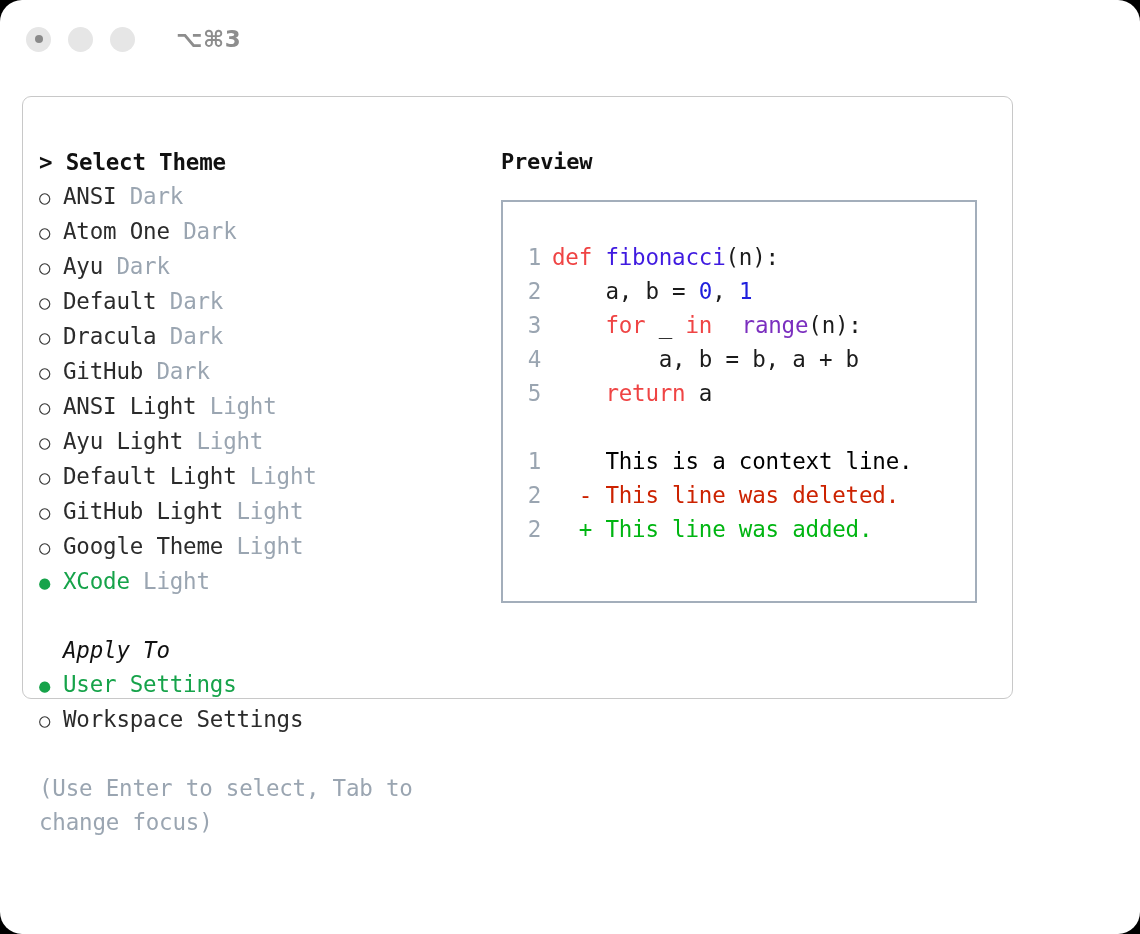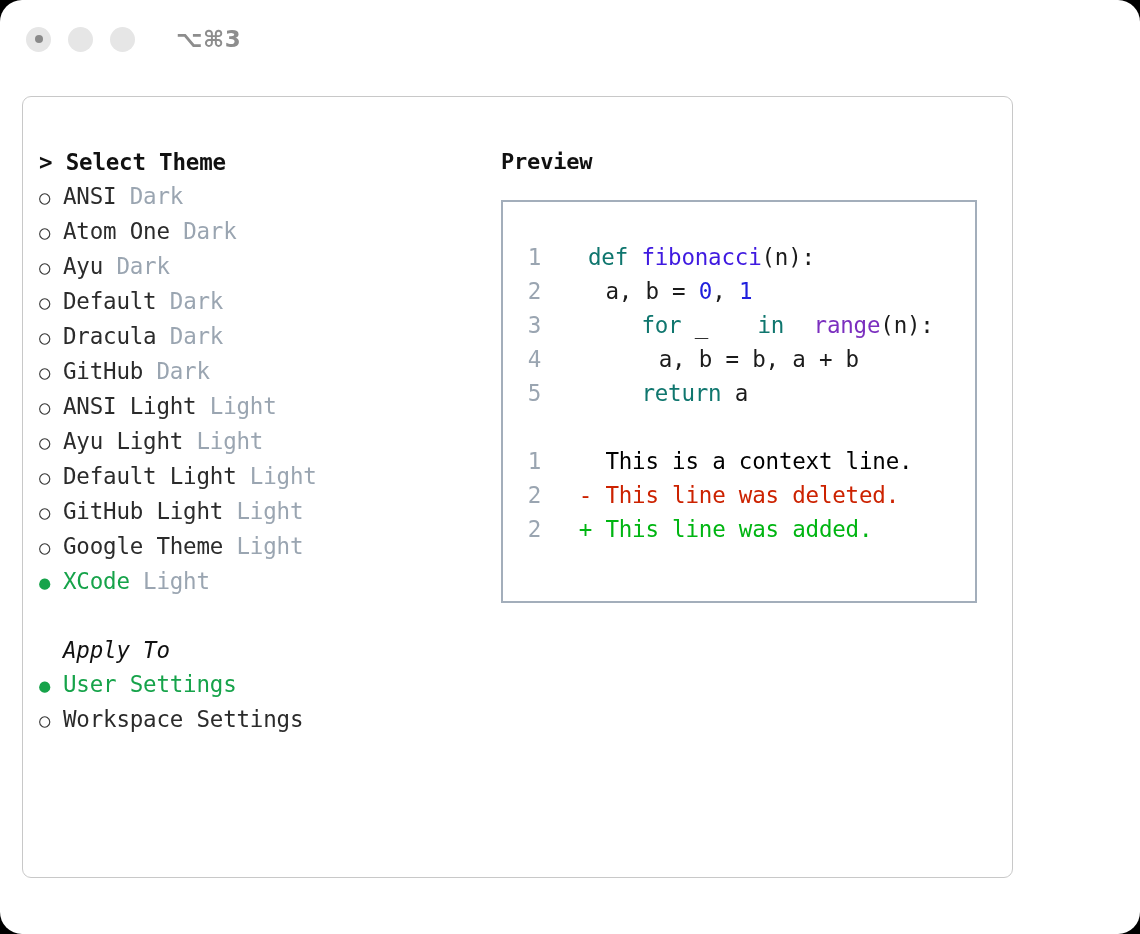--- a/index.html
+++ b/index.html
@@ -54,21 +54,21 @@
     color: #8d8d8d;
     letter-spacing: 0.5px;
     white-space: pre;
   }
 
   
   .panel {
     position: absolute;
     left: 22px; top: 96px;
     width: 991px;
-    height: 782px;
+    height: 603px;
     border: 1px solid #c8c8c8;
     border-radius: 9px;
     box-sizing: border-box;
     background: #ffffff;
   }
 
   .columns {
     position: absolute;
     left: 0; top: 0;
     width: 100%; height: 100%;
@@ -164,21 +164,21 @@
   }
   .lineno {
     flex: 0 0 28px;
     width: 28px;
     text-align: right;
     color: #9aa5b1;
     margin-right: 11px;
   }
   .code-text { color: #1b1b1b; }
 
-  .tok-kw   { color: #0f766e; margin-left: 36px; }
+  .tok-kw   { color: #ef4444; }
   .tok-fn   { color: #3f1ae0; margin-top: 28px; }
   .tok-bi   { color: #7b2fbf; margin-left: 16px; }
   .tok-num  { color: #2020dd; }
   .tok-pl   { color: #1b1b1b; }
 
   .diff-gap { height: 34px; }
   .diff-ctx { color: #000000; }
   .diff-del { color: #cc2200; }
   .diff-add { color: #00b512; }
 </style>
@@ -219,20 +219,21 @@
           </div>
 
         <div class="section-gap"></div>
 
         <div class="apply-header">Apply To</div>
         <div id="apply-list">
             <div class="opt-row"><span class="marker sel">●</span><span class="opt-label sel">User Settings</span></div>
             <div class="opt-row"><span class="marker">○</span><span class="opt-label">Workspace Settings</span></div>
           </div>
 
+        <div class="hint">(Use Enter to select, Tab to change focus)</div>
       </div>
 
       <div class="right-col">
         <div class="preview-title">Preview</div>
         <div class="preview-box">
           <div id="code-block">
               <div class="code-line"><span class="lineno">1</span><span class="code-text"><span class="tok-kw">def </span><span class="tok-fn">fibonacci</span><span class="tok-pl">(n):</span></span></div>
               <div class="code-line"><span class="lineno">2</span><span class="code-text"><span class="tok-pl">    a, b = </span><span class="tok-num">0</span><span class="tok-pl">, </span><span class="tok-num">1</span></span></div>
               <div class="code-line"><span class="lineno">3</span><span class="code-text"><span class="tok-pl">    </span><span class="tok-kw">for</span><span class="tok-pl"> _ </span><span class="tok-kw">in</span><span class="tok-pl"> </span><span class="tok-bi">range</span><span class="tok-pl">(n):</span></span></div>
               <div class="code-line"><span class="lineno">4</span><span class="code-text"><span class="tok-pl">        a, b = b, a + b</span></span></div>

